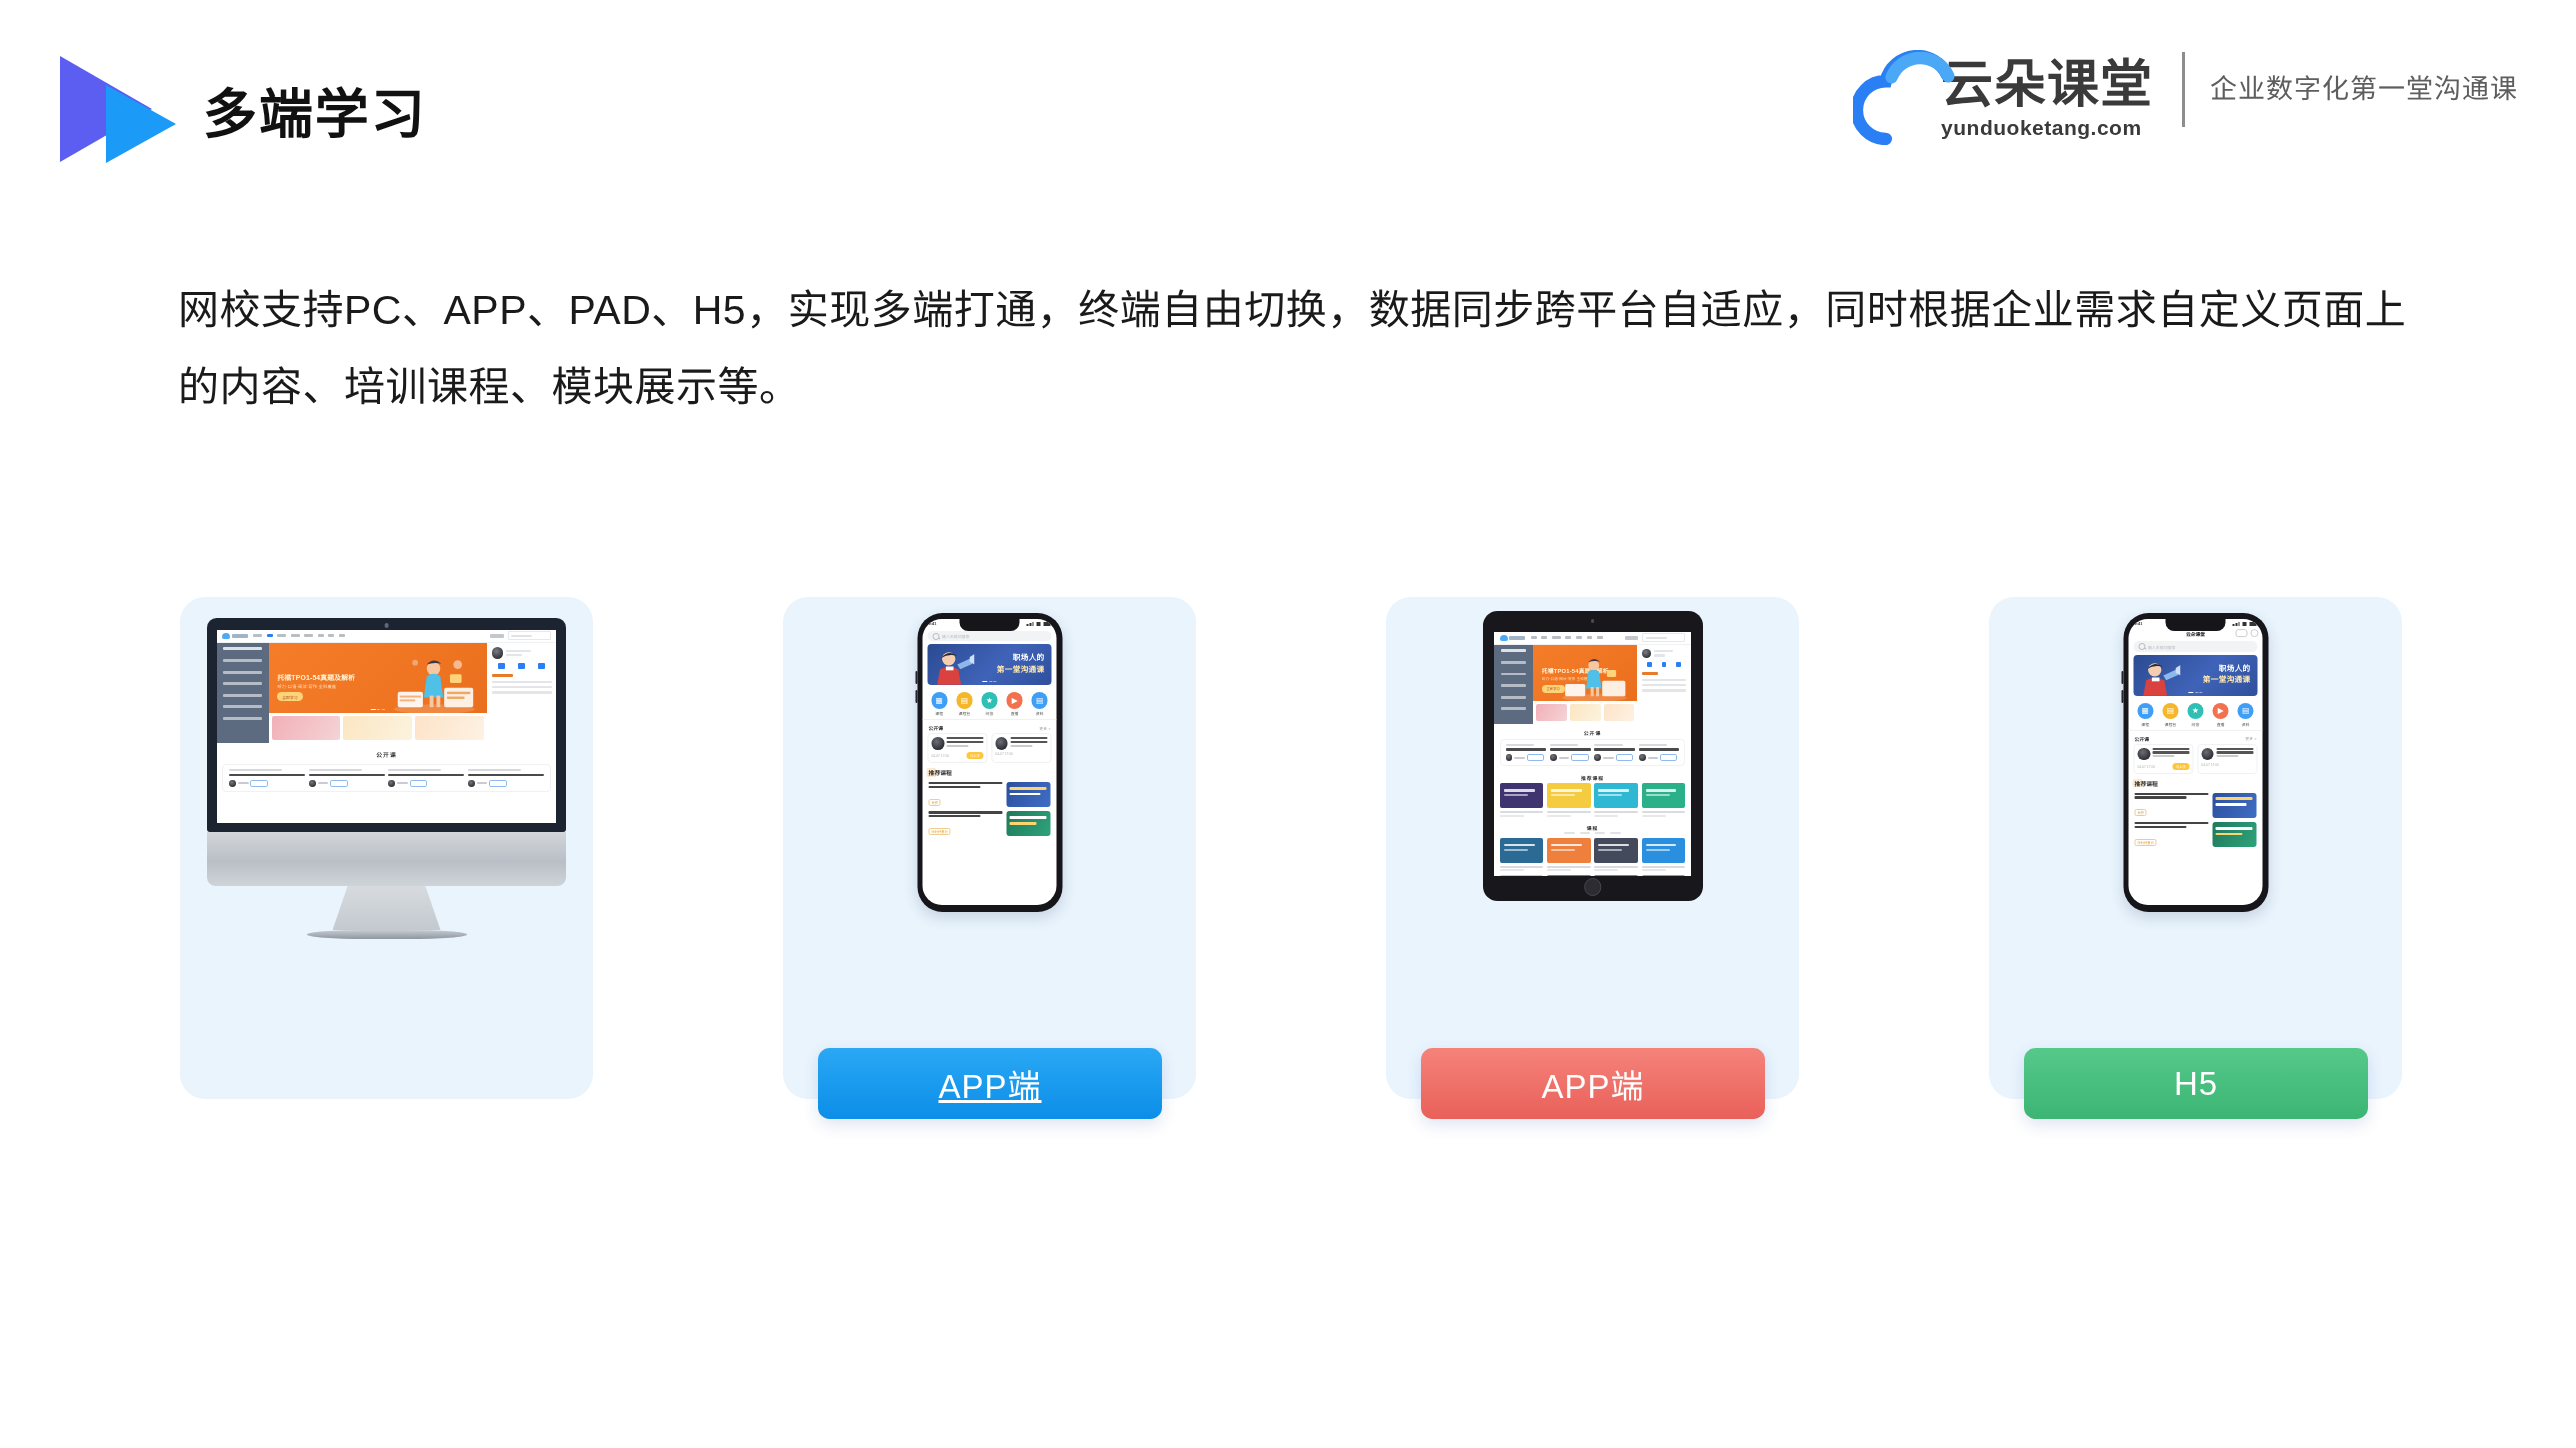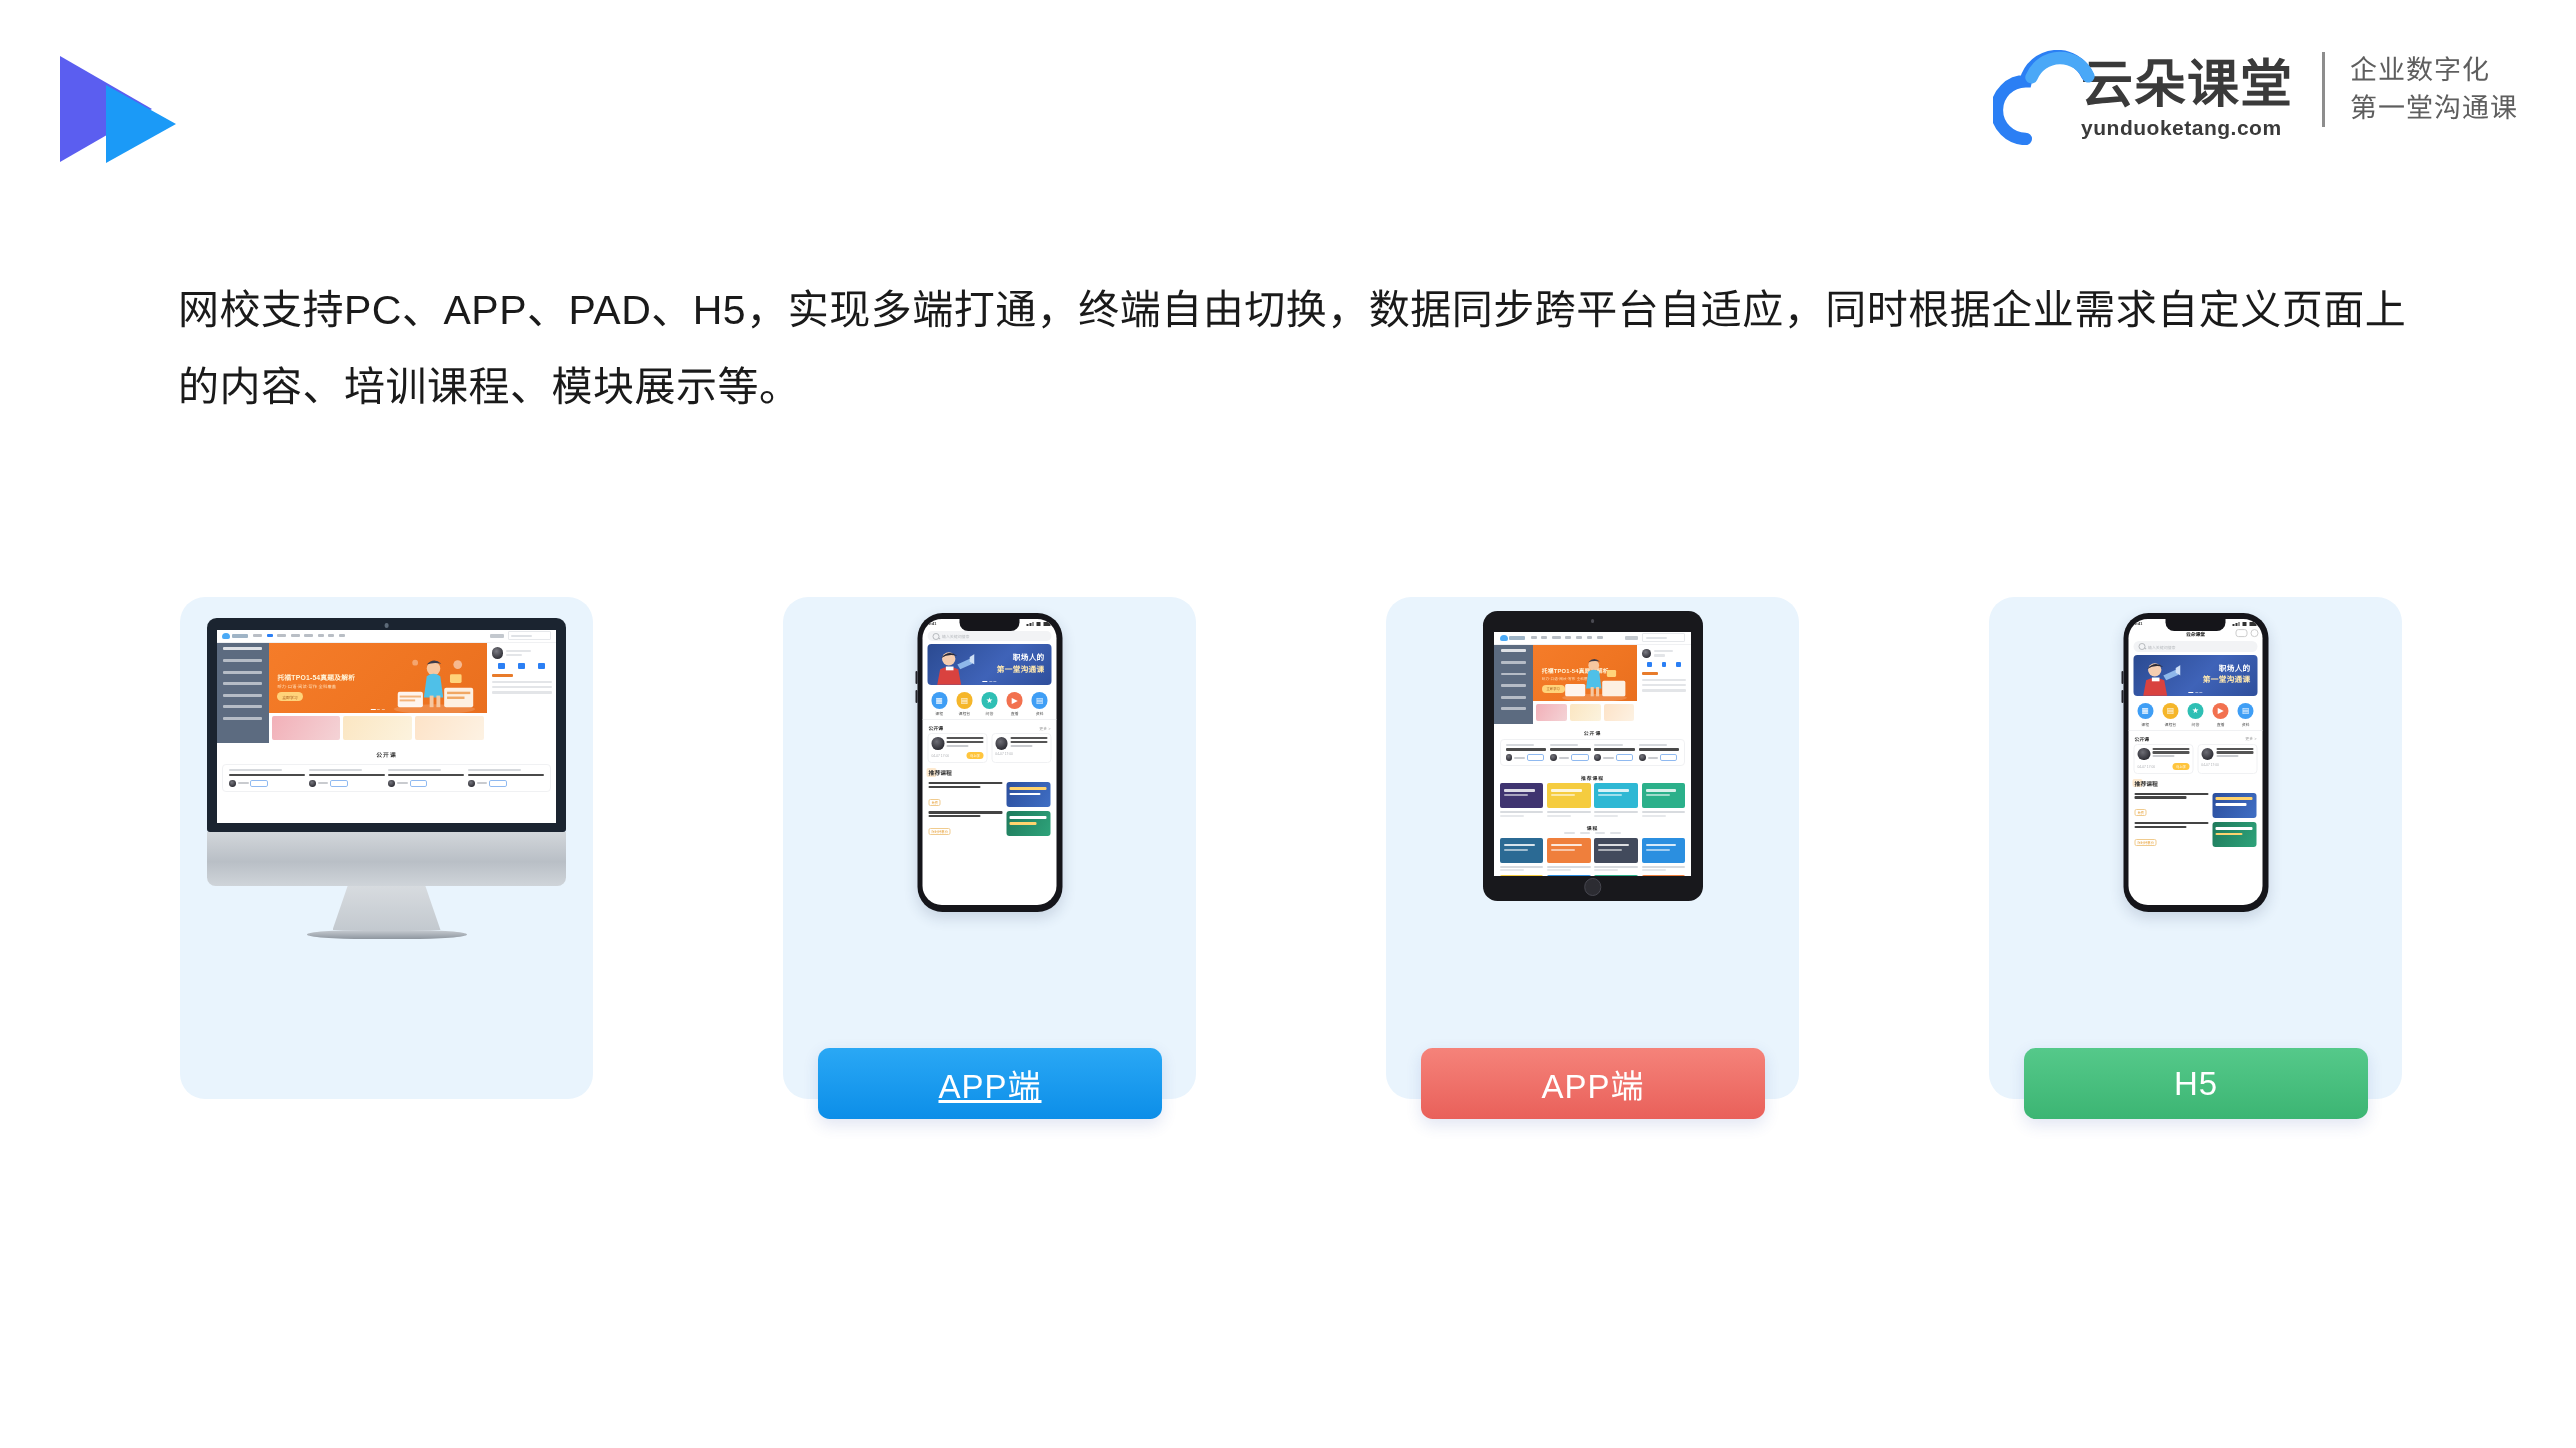--- a/index.html
+++ b/index.html
@@ -101,21 +101,21 @@
     margin-top: 3.9px;
   }
   .brand-divider {
     width: 2.9px;
     height: 75px;
     background: #8d8d8d;
     margin: 0 25px 5.8px 29px;
   }
   .brand-tagline {
     display: flex;
-    flex-direction: column;
+    flex-direction: row;
     justify-content: center;
     padding-bottom: 5.8px;
   }
   .brand-tagline div {
     font-size: 27px;
     color: #5e5e5e;
     line-height: 1.42;
     letter-spacing: 1px;
     white-space: nowrap;
   }
@@ -511,20 +511,21 @@
 </head>
 <body>
 
 <div class="header">
 
   <div class="logo-mark">
     <span class="tri-back"></span>
     <span class="tri-front"></span>
   </div>
 
+  <div class="page-title">多端学习</div>
 
   <div class="brand">
     <div class="brand-logo">
       <div class="cloud-icon">
         <svg viewBox="0 0 108 98" width="104" height="95" aria-hidden="true">
           <path d="M34 92 A30 30 0 1 1 34 32 A34 34 0 0 1 98 26" fill="none" stroke="#2b7ff4" stroke-width="13" stroke-linecap="round"></path>
           <path d="M40 28 A32 32 0 0 1 99 27" fill="none" stroke="#4aa8f7" stroke-width="13" stroke-linecap="round"></path>
         </svg>
       </div>
       <div class="brand-words">

